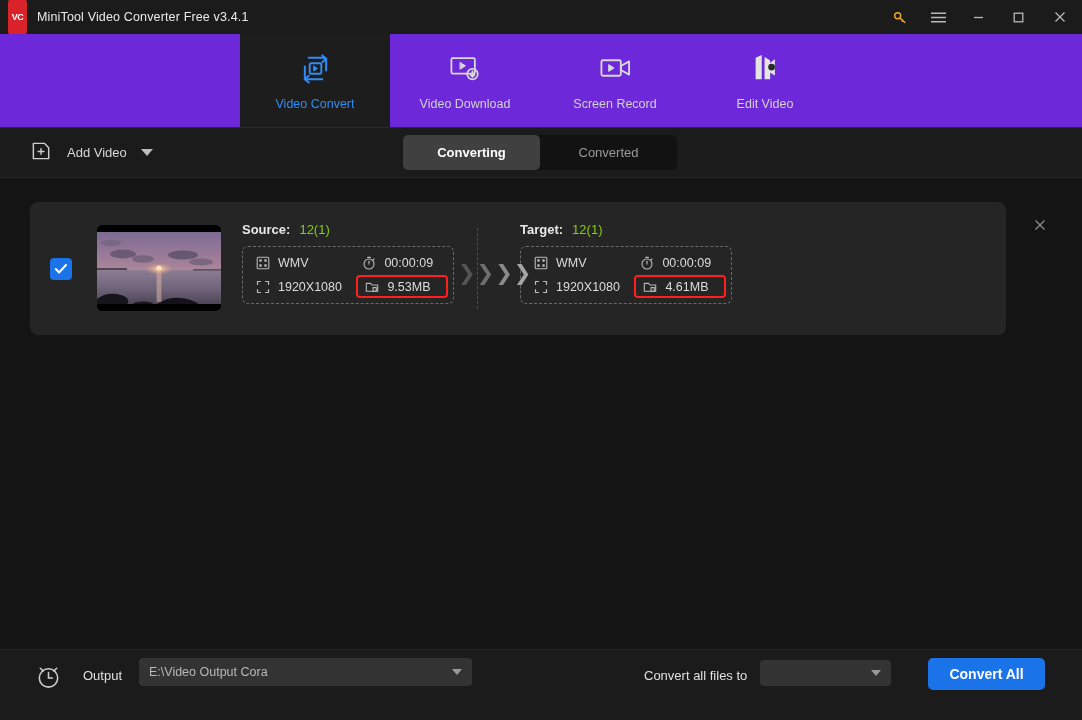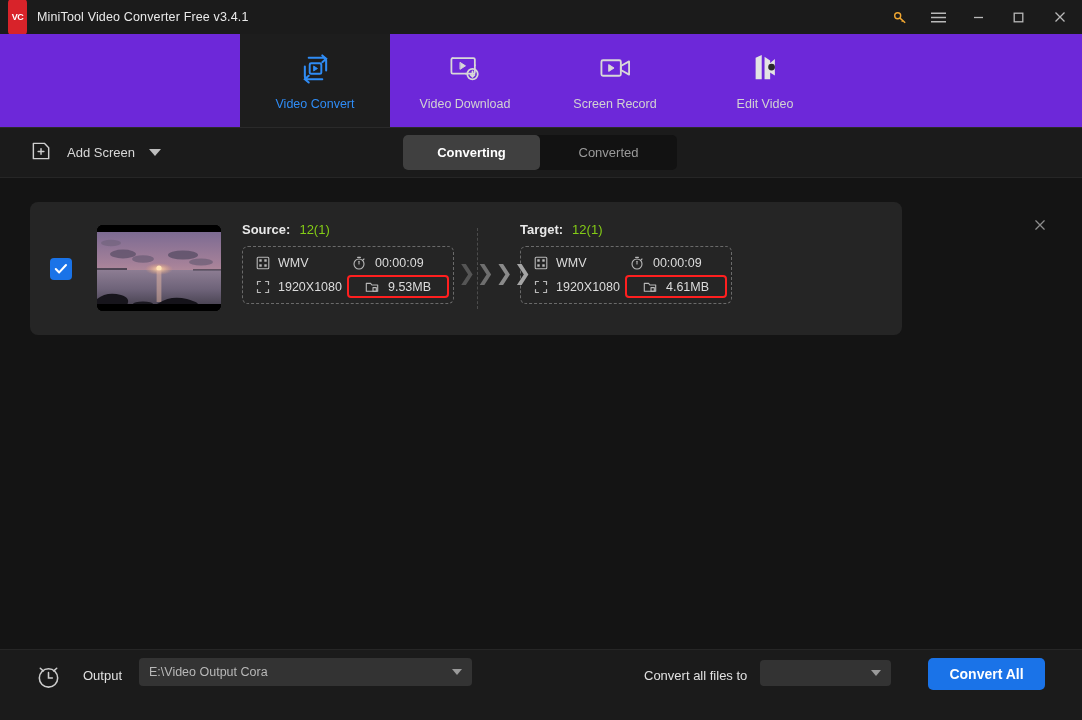--- a/index.html
+++ b/index.html
@@ -71,21 +71,21 @@
   }
   .seg-btn {
     flex: 1; display: flex; align-items: center; justify-content: center;
     font-size: 13px; color: #9a9a9a; border-radius: 5px;
   }
   .seg-btn.active { background: #404040; color: #ffffff; font-weight: bold; }
   .toolbar-sep { position: absolute; left: 0; top: 177px; width: 1082px; height: 1px; background: #262626; }
 
   
   .card {
-    position: absolute; left: 30px; top: 202px; width: 872px; height: 133px;
+    position: absolute; left: 30px; top: 202px; width: 976px; height: 133px;
     background: #252525; border-radius: 8px;
   }
   .checkbox {
     position: absolute; left: 20px; top: 56px; width: 22px; height: 22px;
     border-radius: 4px; background: #1a73e8;
     display: flex; align-items: center; justify-content: center;
   }
   .thumb {
     position: absolute; left: 67px; top: 23px; width: 124px; height: 86px;
     border-radius: 6px; overflow: hidden; background: #000;
@@ -101,21 +101,21 @@
 
   .infobox {
     margin-top: 9px; border: 1px dashed #6a6a6a; border-radius: 6px;
     padding: 8px 10px 8px 12px;
     display: grid; grid-template-columns: auto auto; row-gap: 8px; column-gap: 10px;
     width: 212px;
   }
   .infobox.wide { width: 212px; }
   .ib-cell { display: flex; align-items: center; gap: 8px; font-size: 12.5px; color: #dcdcdc; }
   .ib-cell.boxed {
-    border: 2px solid #ff1f1f; border-radius: 4px; padding: 2px 16px; margin: -3px -5px;
+    border: 2px solid #ff1f1f; border-radius: 4px; padding: 2px 6px; margin: -3px -5px;
   }
   .ib-icon { width: 15px; height: 15px; display: flex; align-items: center; justify-content: center; flex: 0 0 15px; }
 
   .chevrons {
     position: absolute; left: 458px; top: 263px;
     display: flex; gap: 1px; align-items: center;
   }
   .chev { font-size: 21px; font-weight: bold; line-height: 1; font-family: "DejaVu Sans", sans-serif; }
   .chev:nth-child(1) { color: #555555; }
   .chev:nth-child(2) { color: #6e6e6e; }
@@ -257,21 +257,21 @@
   <div class="nav-sep"></div>
 
   <div class="toolbar">
     <div class="addfiles">
       <span>
         <svg width="23" height="22" viewBox="0 0 24 23" fill="none" stroke="#cfcfcf" stroke-width="1.5" stroke-linejoin="round">
           <path d="M3.5 3.5 H15 L19.5 8 V19.5 H3.5 Z"></path>
           <path d="M11.5 9 V15 M8.5 12 H14.5" stroke-linecap="round"></path>
         </svg>
       </span>
-      <span class="addfiles-label">Add Screen</span>
+      <span class="addfiles-label">Add Video</span>
       <span class="caret-down"></span>
     </div>
   </div>
 
   <div class="seg">
     <div class="seg-btn active">Converting</div>
     <div class="seg-btn">Converted</div>
   </div>
   <div class="toolbar-sep"></div>
 

